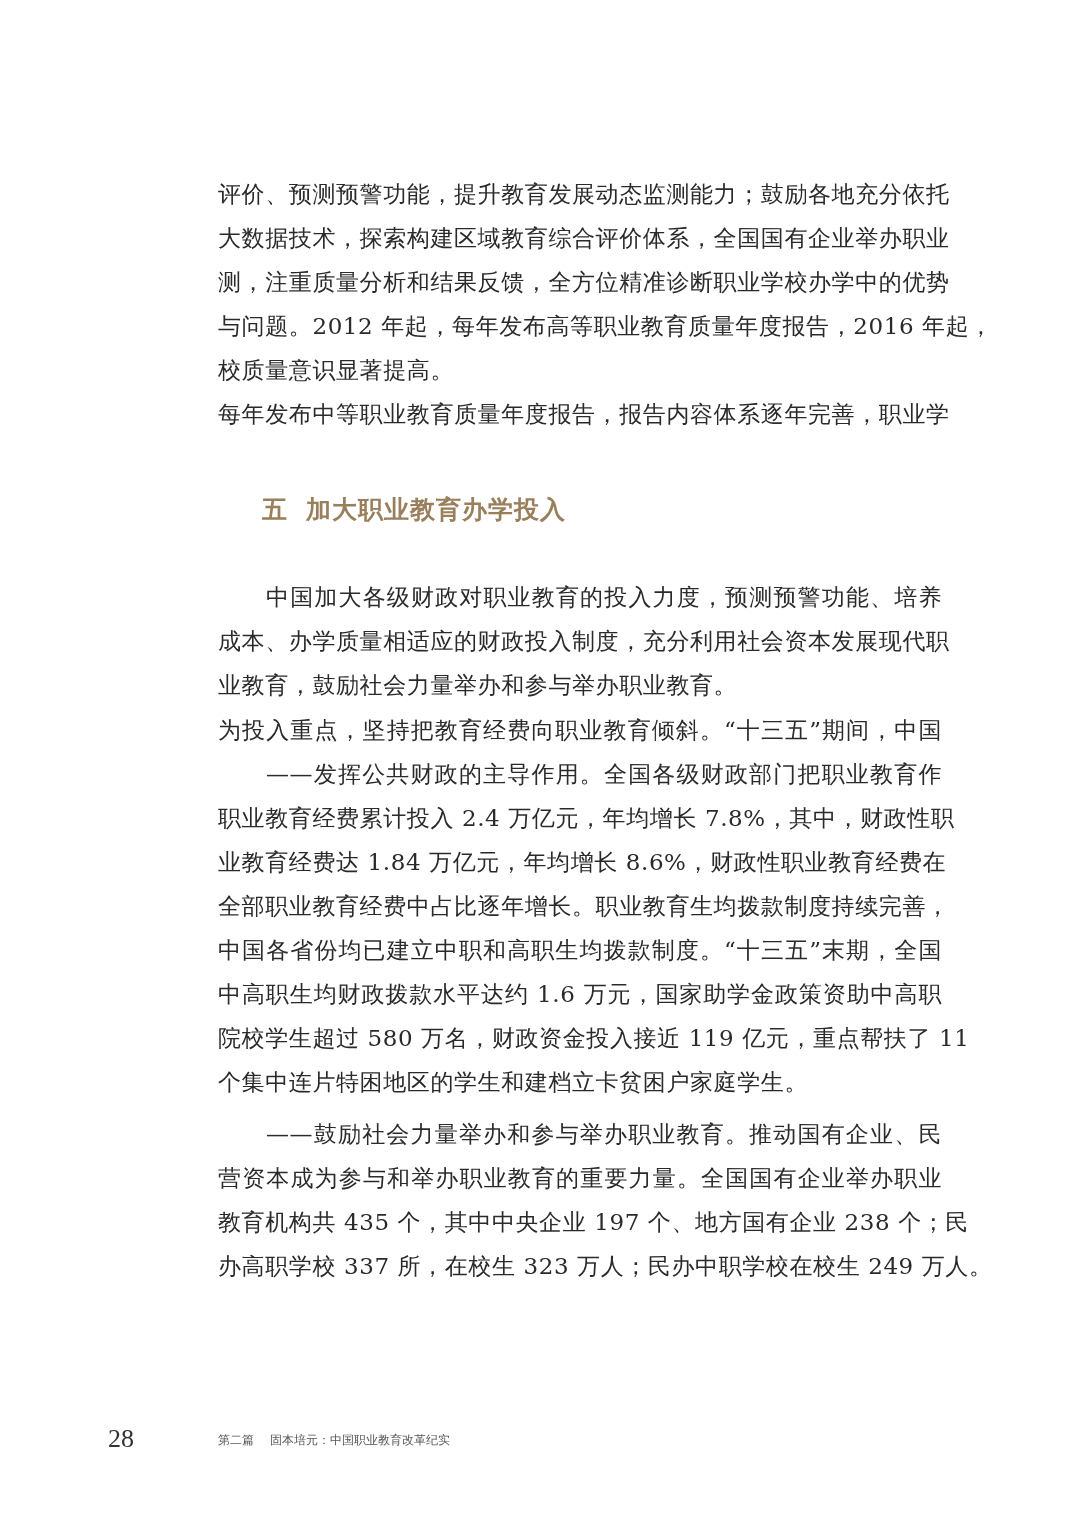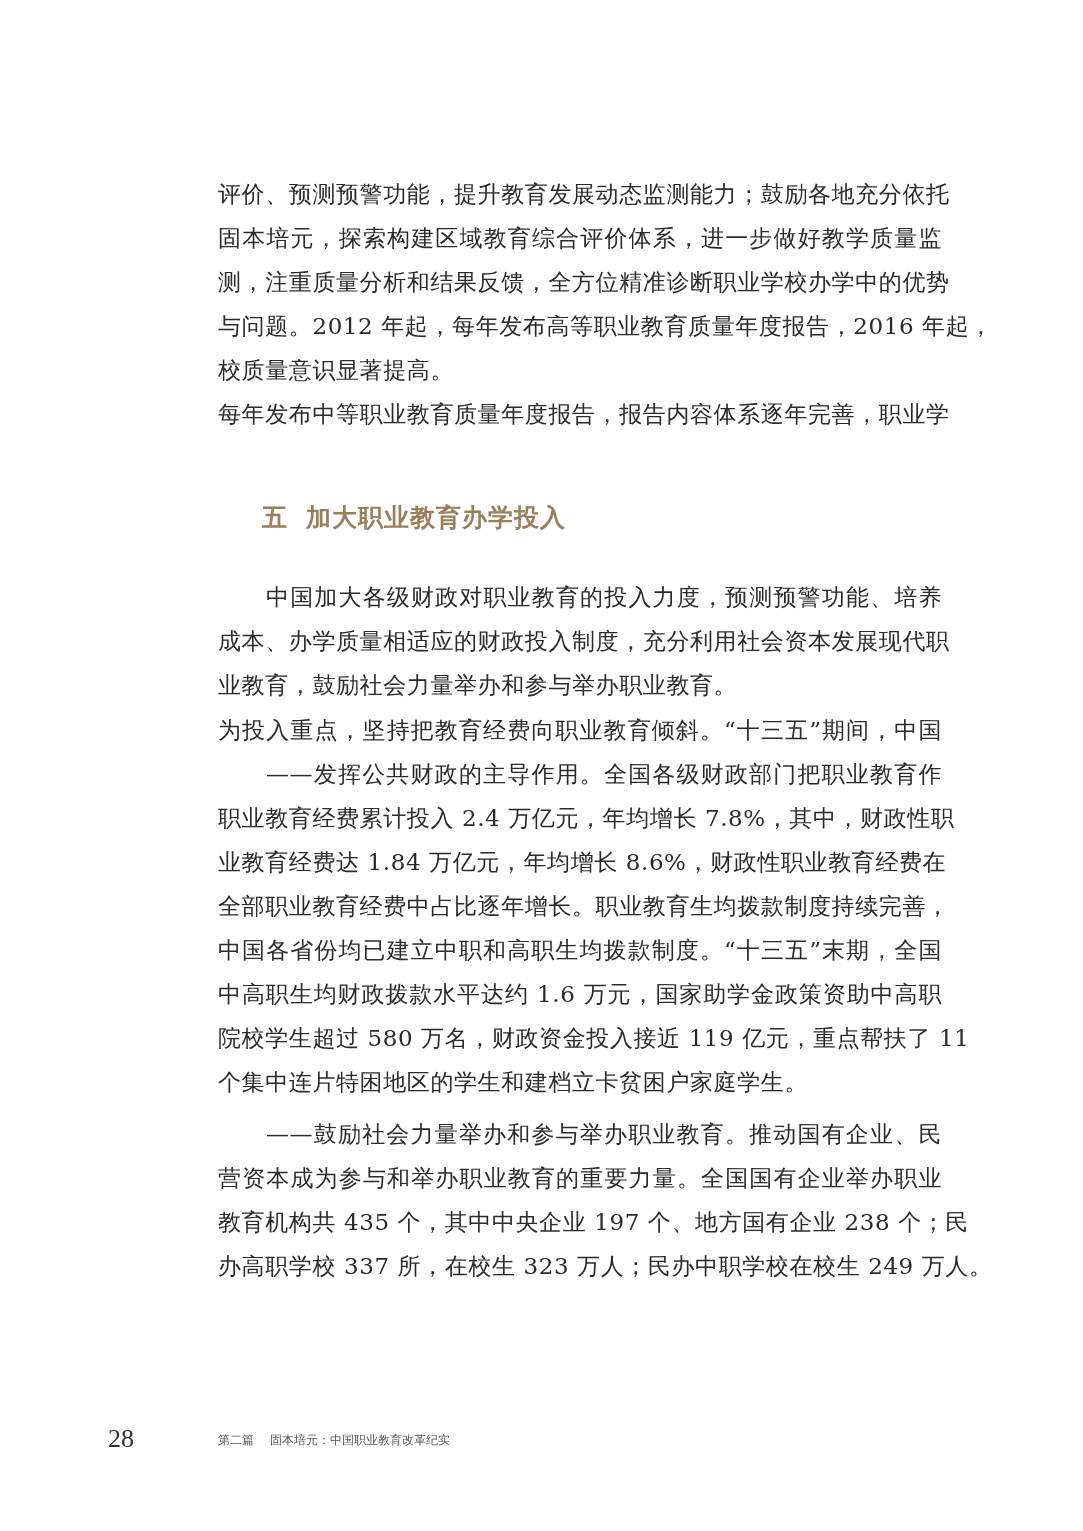--- a/index.html
+++ b/index.html
@@ -45,21 +45,20 @@
   .section-heading {
     position: absolute;
     left: 262px;
     top: 490px;
     font-size: 25px;
     line-height: 40px;
     color: #9a7f5c;
     font-weight: bold;
     letter-spacing: 1px;
     white-space: nowrap;
-    margin-top: 8px;
   }
   .section-heading .num {
     margin-right: 18px;
   }
   .footer {
     position: absolute;
     top: 1424px;
     left: 0;
     width: 1083px;
     height: 30px;
@@ -87,21 +86,21 @@
     margin-right: 16px;
   }
 </style>
 </head>
 <body>
 
 <div class="page">
 
   <div class="text-block" style="top:172px;">
     <span class="line">评价、预测预警功能，提升教育发展动态监测能力；鼓励各地充分依托</span>
-    <span class="line">固本培元，探索构建区域教育综合评价体系，进一步做好教学质量监</span>
+    <span class="line">大数据技术，探索构建区域教育综合评价体系，全国国有企业举办职业</span>
     <span class="line">测，注重质量分析和结果反馈，全方位精准诊断职业学校办学中的优势</span>
     <span class="line">与问题。2012 年起，每年发布高等职业教育质量年度报告，2016 年起，</span>
     <span class="line last">校质量意识显著提高。</span>
     <span class="line">每年发布中等职业教育质量年度报告，报告内容体系逐年完善，职业学</span>
   </div>
 
   <div class="section-heading">
     <span class="num">五</span><span>加大职业教育办学投入</span>
   </div>
 

